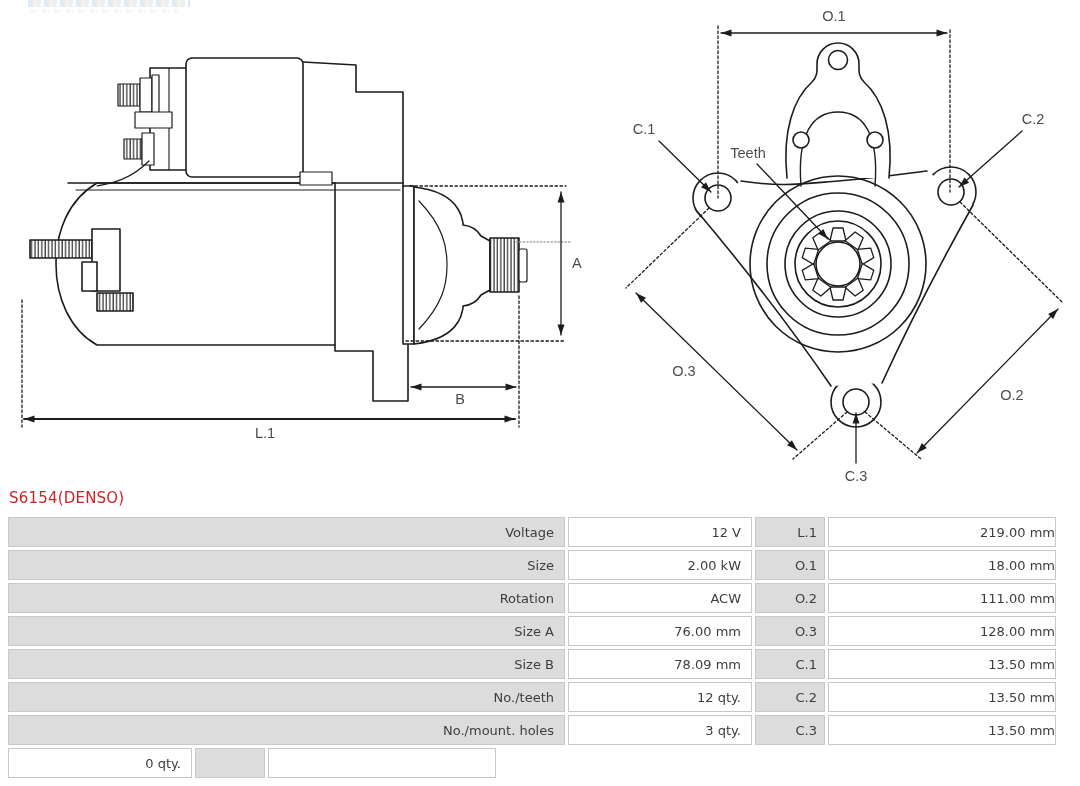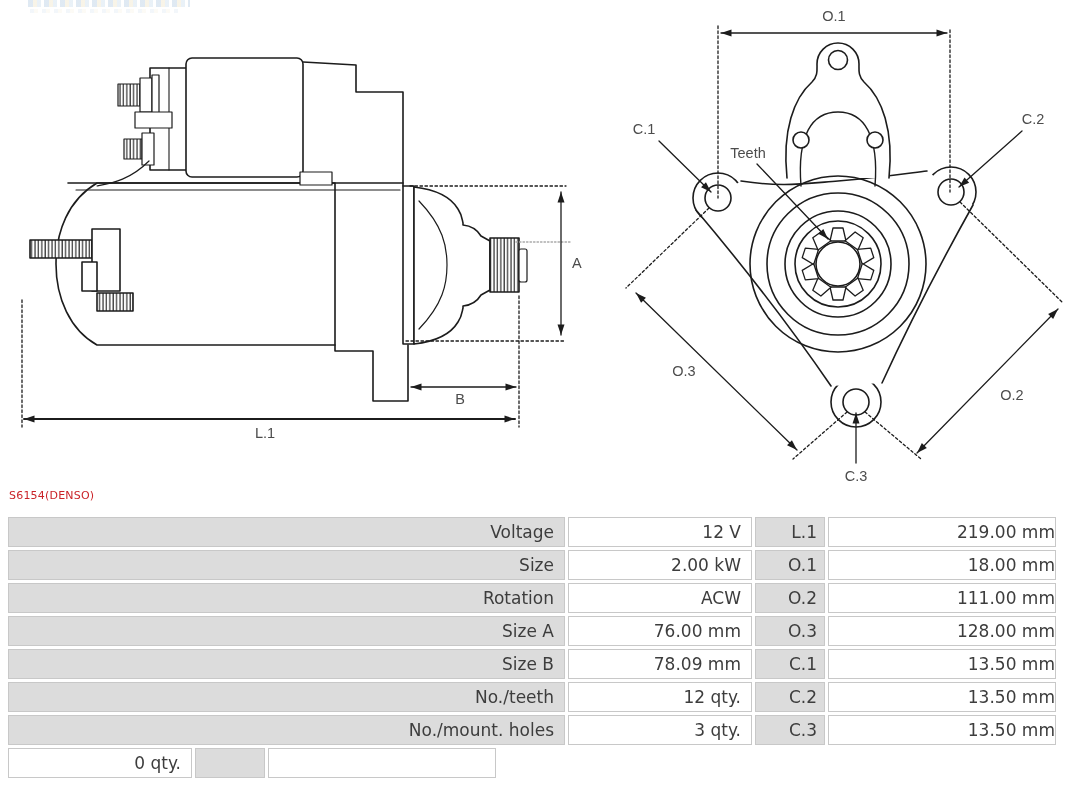--- a/index.html
+++ b/index.html
@@ -4,24 +4,24 @@
 <style>
   html,body{margin:0;padding:0;background:#ffffff;}
   body{width:1080px;height:786px;position:relative;font-family:"DejaVu Sans",sans-serif;overflow:hidden;}
   .wm{position:absolute;pointer-events:none;}
   #wm1{left:28px;top:0;width:162px;height:7px;opacity:.45;
        background:repeating-linear-gradient(90deg,#b9cfe4 0 5px,#efe6cc 5px 9px,#cfe0ee 9px 13px,#ffffff 13px 16px);}
   #wm2{left:30px;top:9px;width:148px;height:4px;opacity:.18;
        background:repeating-linear-gradient(90deg,#b9cfe4 0 4px,#efe6cc 4px 8px,#ffffff 8px 12px);}
   #drawings{position:absolute;left:0;top:0;width:1080px;height:495px;}
   .dimtext{font-family:"Liberation Sans",sans-serif;font-size:14.5px;fill:#4c4c4c;}
-  #part-title{position:absolute;left:9px;top:489px;font-size:11px;color:#ca2328;letter-spacing:0.2px;}
+  #part-title{position:absolute;left:9px;top:489px;font-size:15px;color:#ca2328;letter-spacing:0.2px;}
   #spec-table{position:absolute;left:8px;top:517px;width:1063px;}
   .trow{display:flex;height:30px;margin-bottom:3px;}
-  .cell{box-sizing:border-box;border:1px solid #c8c8c8;font-size:17px;color:#3d3d3d;
+  .cell{box-sizing:border-box;border:1px solid #c8c8c8;font-size:13px;color:#3d3d3d;
         display:flex;align-items:center;justify-content:flex-end;white-space:nowrap;}
   .c-label{width:557px;background:#dcdcdc;padding-right:10px;margin-right:3px;}
   .c-value{width:184px;background:#ffffff;padding-right:10px;margin-right:3px;}
   .c-dim{width:70px;background:#dcdcdc;padding-right:7px;margin-right:3px;}
   .c-dimval{width:228px;background:#ffffff;padding-right:0;}
 </style>
 </head>
 <body>
 
 <div class="wm" id="wm1"></div>

